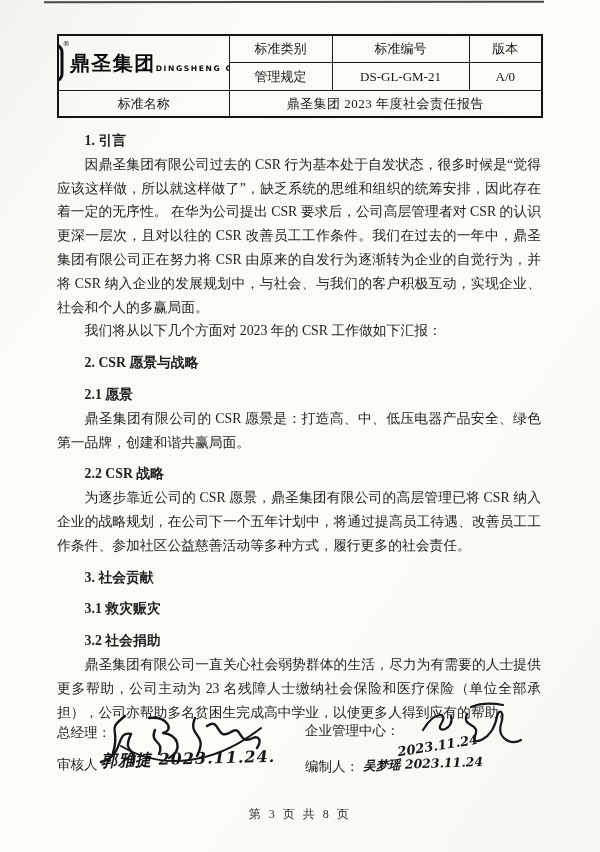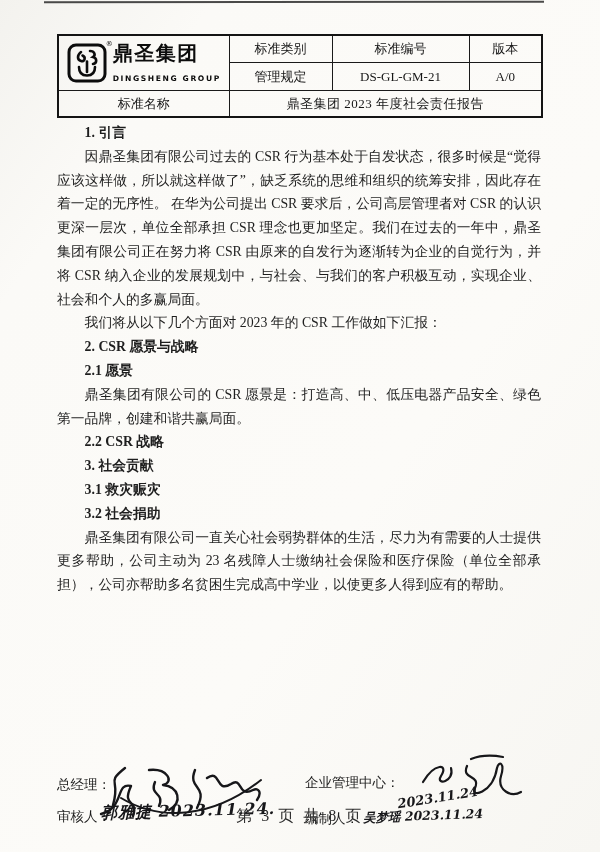--- a/index.html
+++ b/index.html
@@ -36,40 +36,40 @@
   td.r3{height:25px;}
   td.doc-title-cell{font-size:13.8px;letter-spacing:.5px;}
   
   .logo-wrap{display:flex;align-items:center;justify-content:center;gap:6px;}
   .logo-badge{position:relative;width:40px;height:40px;flex:0 0 auto;}
   .logo-badge svg{display:block;}
   .reg-mark{
     position:absolute;top:-3px;right:-6px;
     font-size:7px;font-family:"DejaVu Sans",sans-serif;color:#111;
   }
-  .logo-text{display:flex;flex-direction:column;align-items:flex-start;line-height:1;}
+  .logo-text{display:flex;flex-direction:row;align-items:flex-start;line-height:1;}
   .brand-cn{
     font-family:"DejaVu Sans","Liberation Sans",sans-serif;
     font-weight:800;font-size:20px;letter-spacing:1.5px;color:#0c0c0c;
   }
   .brand-en{
     font-family:"DejaVu Sans","Liberation Sans",sans-serif;
     font-weight:700;font-size:7.6px;letter-spacing:1.6px;color:#0c0c0c;margin-top:12px;
   }
   
   .doc-body{
     position:absolute;left:57px;top:121px;width:484px;
     font-size:13.8px;line-height:23.8px;
     text-align:justify;
     color:#1e1e1e;
   }
   .doc-body .para{margin:0;text-indent:2em;}
-  .doc-body .heading{font-weight:700;}
+  .doc-body .heading{font-weight:700;margin-top:8px;}
   
-  .signatures{position:absolute;left:57px;top:764px;width:484px;height:84px;}
+  .signatures{position:absolute;left:57px;top:712px;width:484px;height:84px;}
   .sig-label{
     position:absolute;font-size:13.5px;color:#1c1c1c;white-space:nowrap;
   }
   .hand{
     position:absolute;white-space:nowrap;
     font-family:"DejaVu Serif","Liberation Serif",serif;
     font-style:italic;font-weight:700;color:#17171a;
   }
   .sig-svg{position:absolute;}
   .sig-svg path{fill:none;stroke:#17171a;stroke-linecap:round;stroke-linejoin:round;}
@@ -78,21 +78,21 @@
   #mgmt-label{left:248px;top:10px;}
   #mgmt-sig{left:352px;top:-14px;}
   #mgmt-date{left:340px;top:26px;font-size:13px;transform:rotate(-9deg);}
   #audit-label{left:0;top:44px;}
   #audit-hand{left:44px;top:37px;font-size:16px;transform:rotate(-1.5deg);letter-spacing:1px;}
   #compiler-label{left:248px;top:46px;}
   #compiler-hand{left:306px;top:44px;font-size:12.5px;transform:rotate(-2deg);}
   
   .page-footer{
     position:absolute;left:0;right:0;top:806px;
-    text-align:center;font-size:16px;letter-spacing:2.5px;color:#2d2d2d;
+    text-align:center;font-size:12px;letter-spacing:2.5px;color:#2d2d2d;
   }
 </style>
 </head>
 <body>
 
 <div class="page">
 
   <div class="scanline"></div>
 
   <table class="header-table">
@@ -135,26 +135,27 @@
     </tr>
     <tr>
       <td class="r3">标准名称</td>
       <td class="r3 doc-title-cell" colspan="3">鼎圣集团 2023 年度社会责任报告</td>
     </tr>
   </tbody>
     </table>
 
   <div class="doc-body">
       <p class="para heading">1. 引言</p>
-      <p class="para">因鼎圣集团有限公司过去的 CSR 行为基本处于自发状态，很多时候是“觉得应该这样做，所以就这样做了”，缺乏系统的思维和组织的统筹安排，因此存在着一定的无序性。 在华为公司提出 CSR 要求后，公司高层管理者对 CSR 的认识更深一层次，单位全部承担 CSR 理念也更加坚定。我们在过去的一年中，鼎圣集团有限公司正在努力将 CSR 由原来的自发行为逐渐转为企业的自觉行为，并将 CSR 纳入企业的发展规划中，与社会、与我们的客户积极互动，实现企业、社会和个人的多赢局面。</p>
+      <p class="para">因鼎圣集团有限公司过去的 CSR 行为基本处于自发状态，很多时候是“觉得应该这样做，所以就这样做了”，缺乏系统的思维和组织的统筹安排，因此存在着一定的无序性。 在华为公司提出 CSR 要求后，公司高层管理者对 CSR 的认识更深一层次，且对以往的 CSR 改善员工工作条件。我们在过去的一年中，鼎圣集团有限公司正在努力将 CSR 由原来的自发行为逐渐转为企业的自觉行为，并将 CSR 纳入企业的发展规划中，与社会、与我们的客户积极互动，实现企业、社会和个人的多赢局面。</p>
       <p class="para">我们将从以下几个方面对 2023 年的 CSR 工作做如下汇报：</p>
       <p class="para heading">2. CSR 愿景与战略</p>
       <p class="para heading">2.1 愿景</p>
       <p class="para">鼎圣集团有限公司的 CSR 愿景是：打造高、中、低压电器产品安全、绿色第一品牌，创建和谐共赢局面。</p>
       <p class="para heading">2.2 CSR 战略</p>
+      <p class="para">为逐步靠近公司的 CSR 愿景，鼎圣集团有限公司的高层管理已将 CSR 纳入企业的战略规划，在公司下一个五年计划中，将通过提高员工待遇、改善员工工作条件、参加社区公益慈善活动等多种方式，履行更多的社会责任。</p>
       <p class="para heading">3. 社会贡献</p>
       <p class="para heading">3.1 救灾赈灾</p>
       <p class="para heading">3.2 社会捐助</p>
       <p class="para">鼎圣集团有限公司一直关心社会弱势群体的生活，尽力为有需要的人士提供更多帮助，公司主动为 23 名残障人士缴纳社会保险和医疗保险（单位全部承担），公司亦帮助多名贫困生完成高中学业，以使更多人得到应有的帮助。</p>
     </div>
 
   <div class="signatures">
     <span class="sig-label" id="gm-label">总经理：</span>
     <svg class="sig-svg" id="gm-sig" width="178" height="66" viewBox="0 0 178 66">
       <g stroke-width="2.4">

